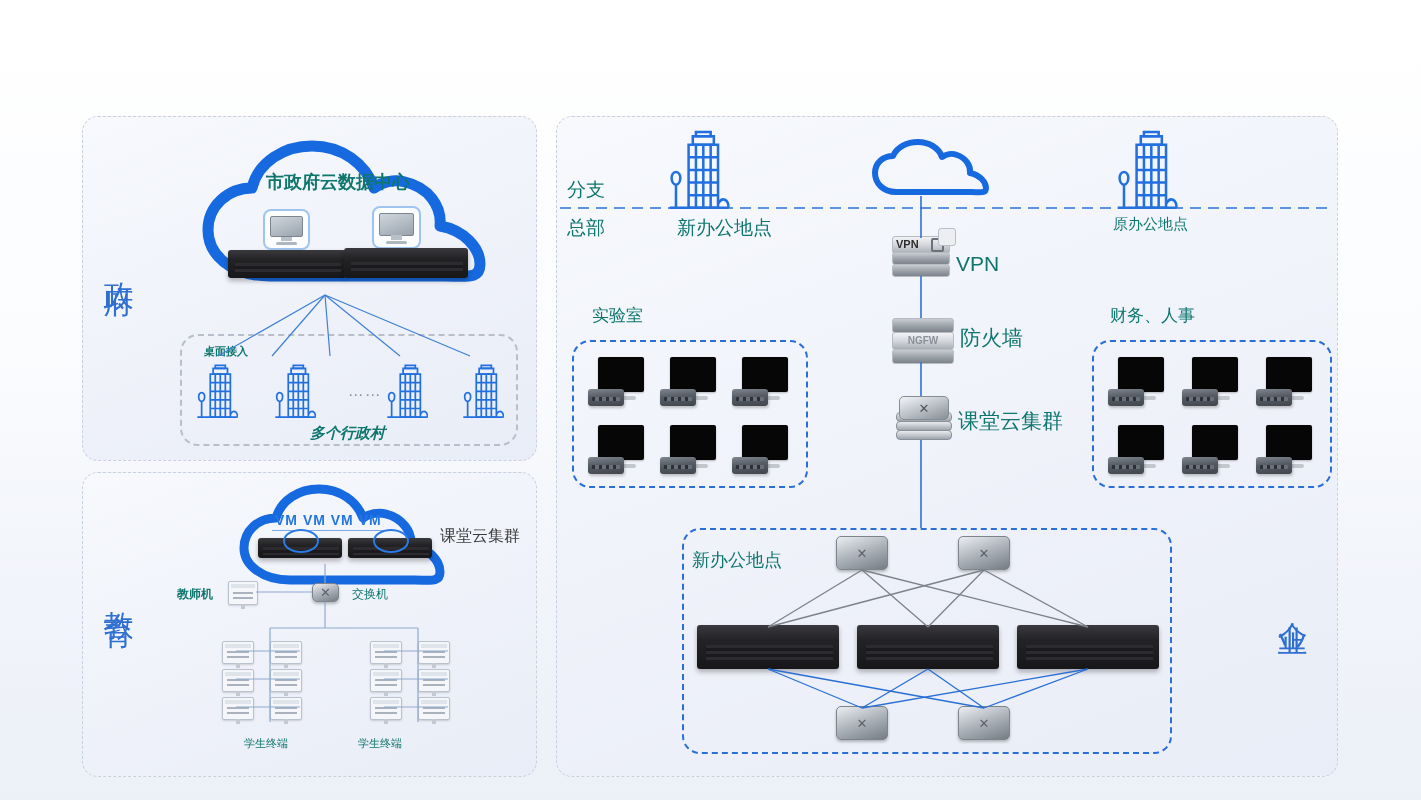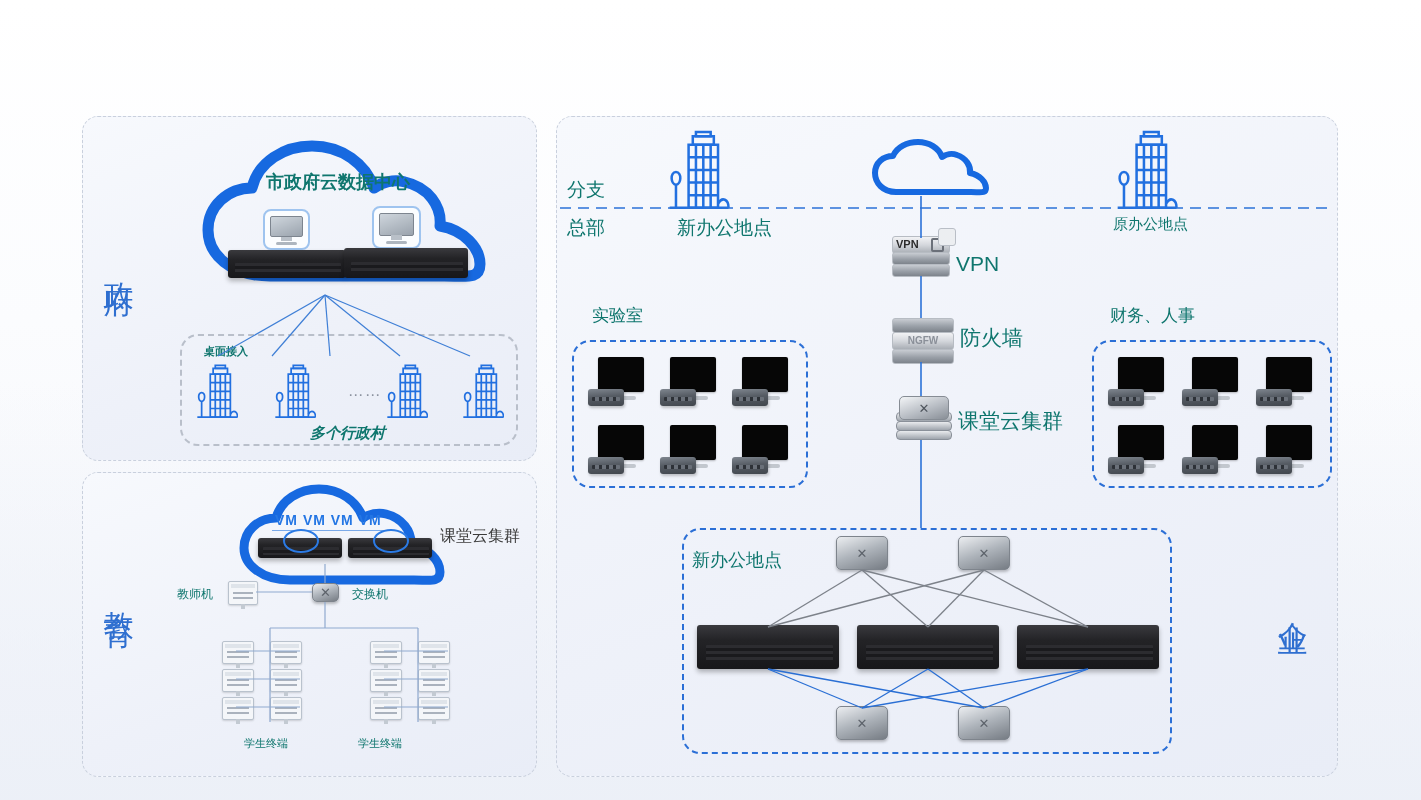--- a/index.html
+++ b/index.html
@@ -178,21 +178,21 @@
   </div>
   <div class="lbl b" style="left:275px;top:512px;font-size:14px;color:#2476e4;letter-spacing:1px;">VM VM VM VM</div>
   <div style="position:absolute;left:272px;top:530px;width:112px;height:1px;background:#7aa9e8;"></div>
   <div class="lbl" style="left:440px;top:526px;font-size:16px;color:#3b3b3b;">课堂云集群</div>
 
   <div class="srv-big" style="left:258px;top:538px;width:84px;height:20px;"></div>
   <div class="srv-big" style="left:348px;top:538px;width:84px;height:20px;"></div>
   <div style="position:absolute;left:283px;top:529px;width:32px;height:20px;border:2px solid #2b7ae4;border-radius:50%;"></div>
   <div style="position:absolute;left:373px;top:529px;width:32px;height:20px;border:2px solid #2b7ae4;border-radius:50%;"></div>
 
-  <div class="lbl" style="left:177px;top:586px;font-size:12px;">教师机</div>
+  <div class="lbl" style="left:177px;top:586px;font-size:12px;font-weight:bold;">教师机</div>
   <div class="edu-mon" style="left:228px;top:581px;width:28px;height:22px;">
     <div class="bar"></div>
       <div class="ln" style="top:10px;"></div>
       <div class="ln" style="top:15px;"></div>
       <div class="st"></div>
   </div>
 
   <div class="sw-small" style="left:312px;top:583px;width:27px;height:19px;">
       <div class="d"></div>
     </div>

